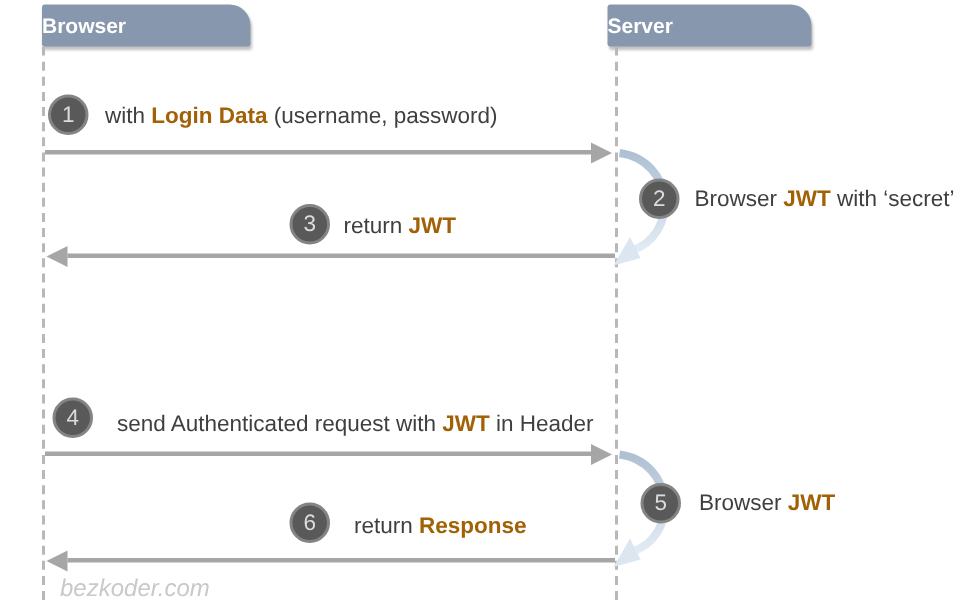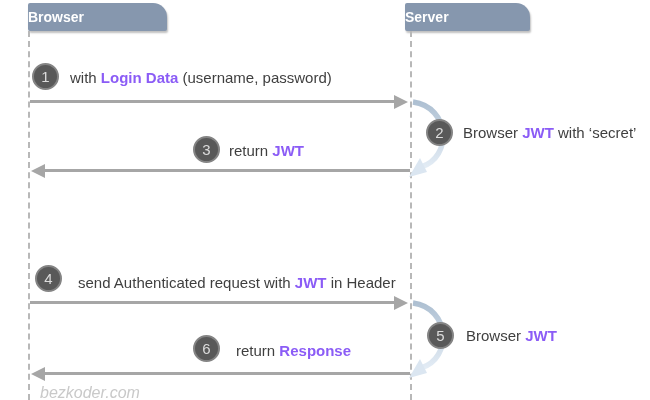--- a/index.html
+++ b/index.html
@@ -20,21 +20,21 @@
     border-radius: 2px 14px 2px 2px;
     box-shadow: 1px 2px 2px rgba(0,0,0,0.25);
     color: #ffffff;
     font-size: 14px;
     font-weight: 700;
     display: flex;
     align-items: center;
     justify-content: flex-start;
   }
   .actor.browser { left: 28px; width: 139px; }
-  .actor.server  { left: 405px; width: 125px; }
+  .actor.server  { left: 405px; width: 136px; }
   
   .lifeline {
     position: absolute;
     top: 31px;
     height: 369px;
     width: 0;
     border-left: 2px dashed #b8b8b8;
   }
   .lifeline.left  { left: 28px; }
   .lifeline.right { left: 410px; }
@@ -70,21 +70,21 @@
   
   .msg-label {
     position: absolute;
     white-space: nowrap;
     font-size: 15px;
     color: #3f3f3f;
     z-index: 2;
   }
   .msg-label .em {
     font-weight: 700;
-    color: #8b5cf6;
+    color: #a16207;
   }
   .arcs { position: absolute; left: 0; top: 0; z-index: 1; pointer-events: none; }
   .watermark {
     position: absolute;
     left: 40px;
     top: 384px;
     font-size: 16px;
     font-style: italic;
     color: #c9c9c9;
     white-space: nowrap;

